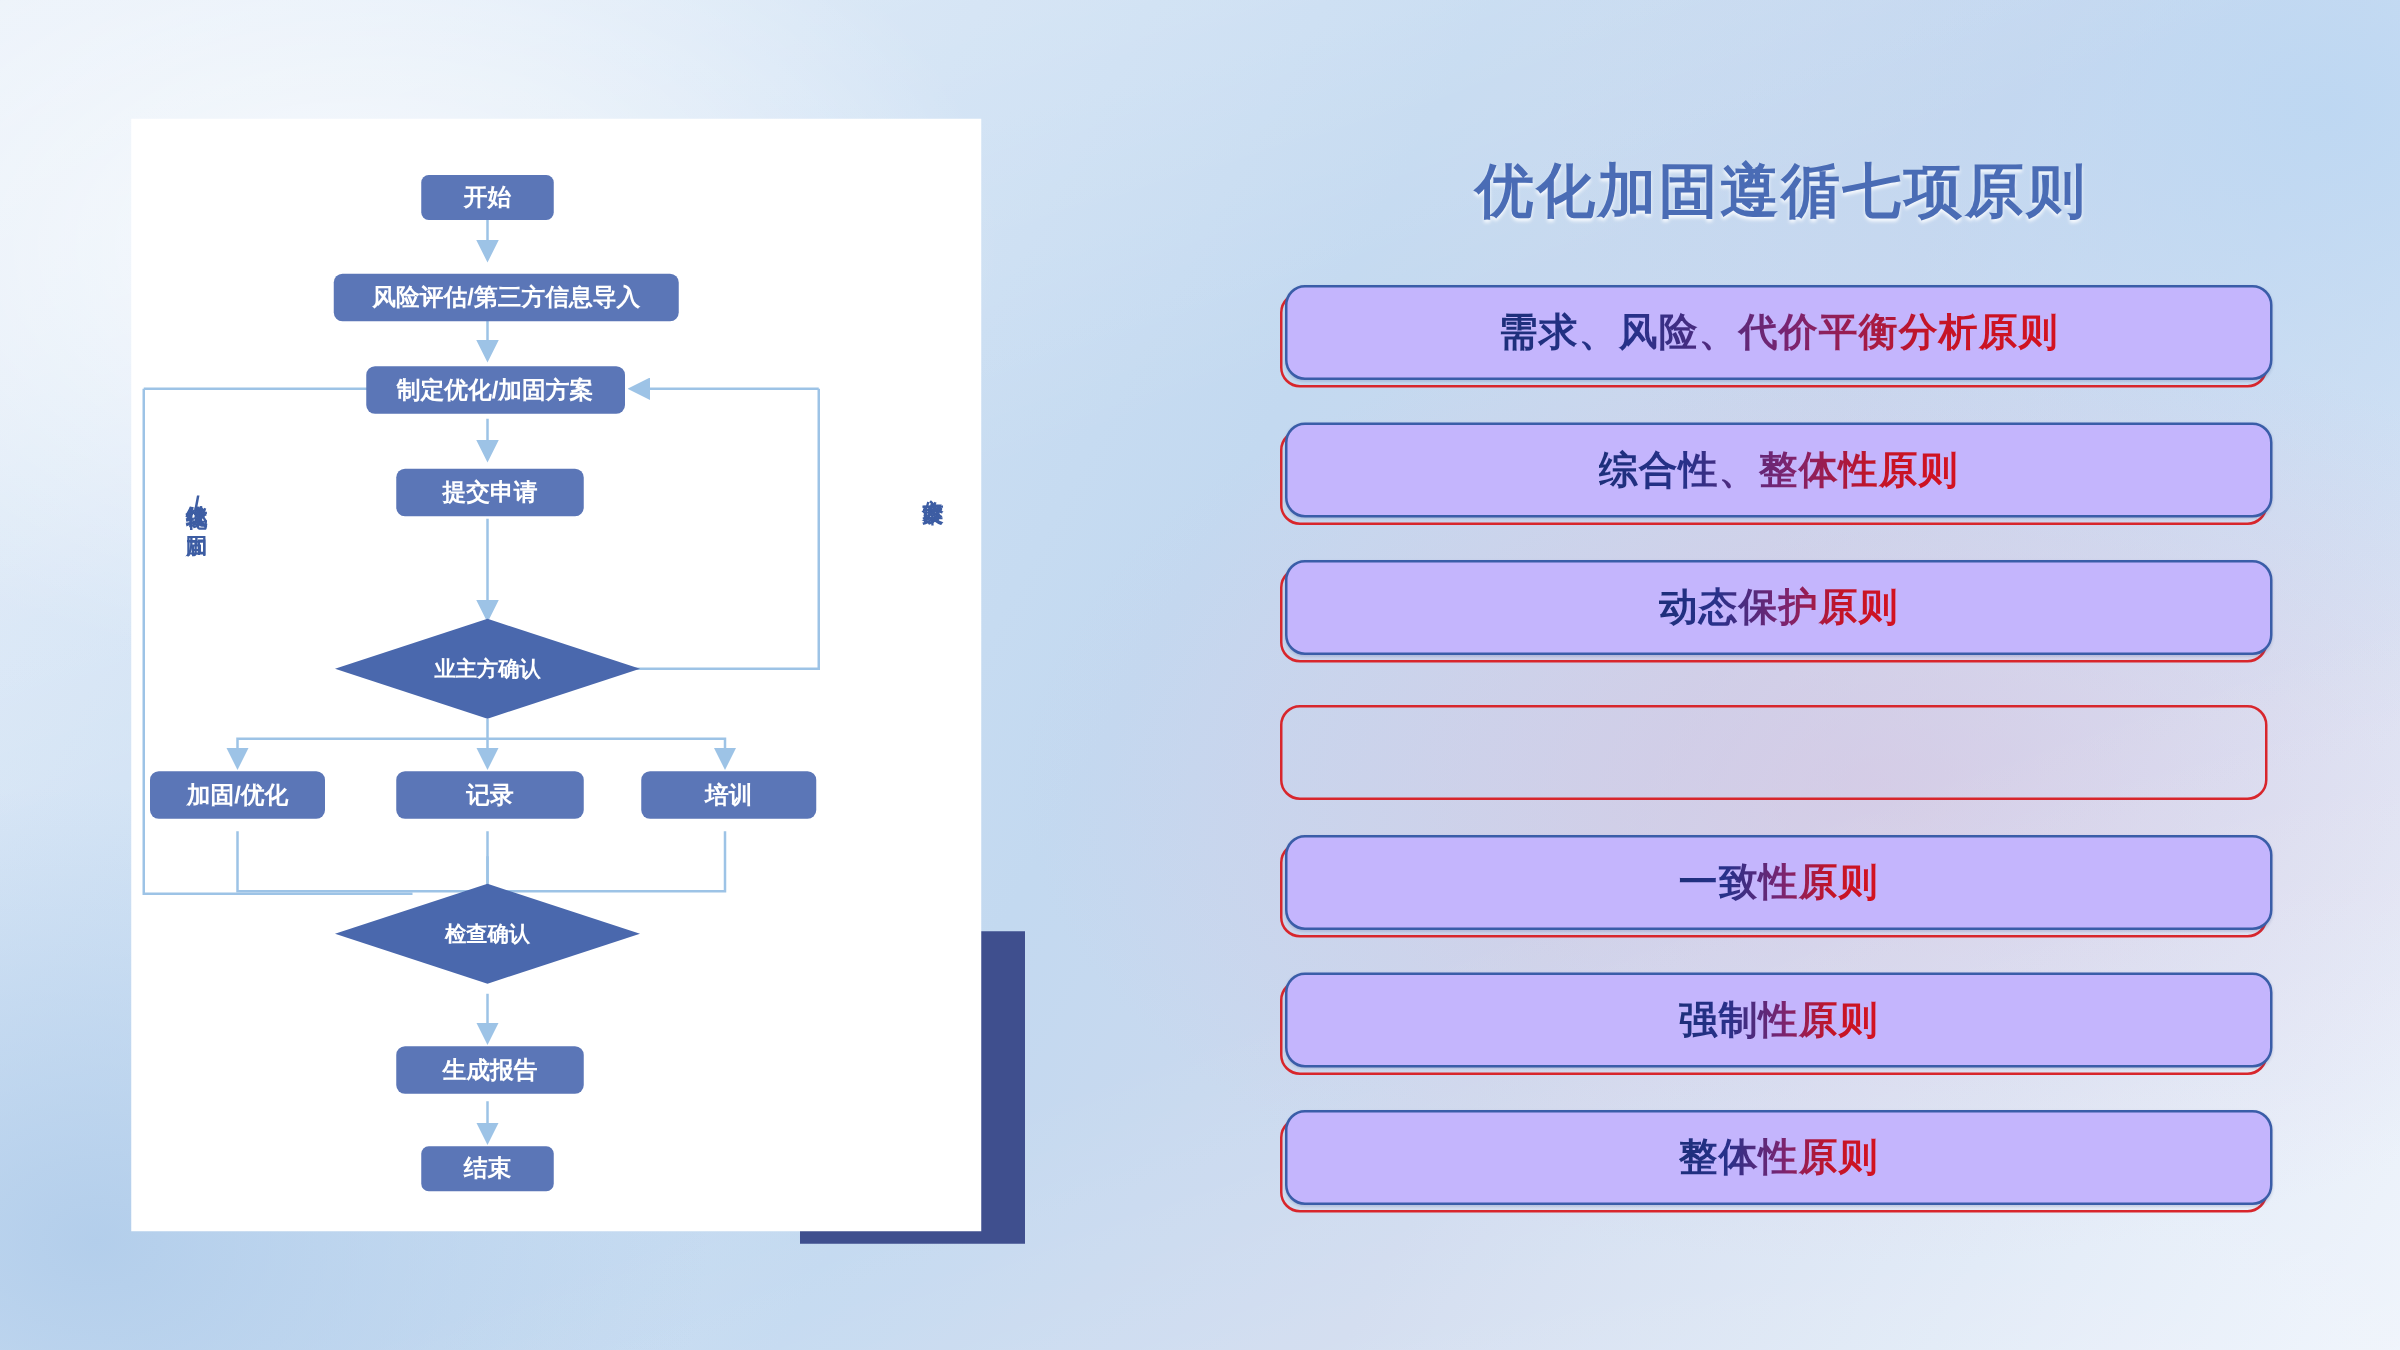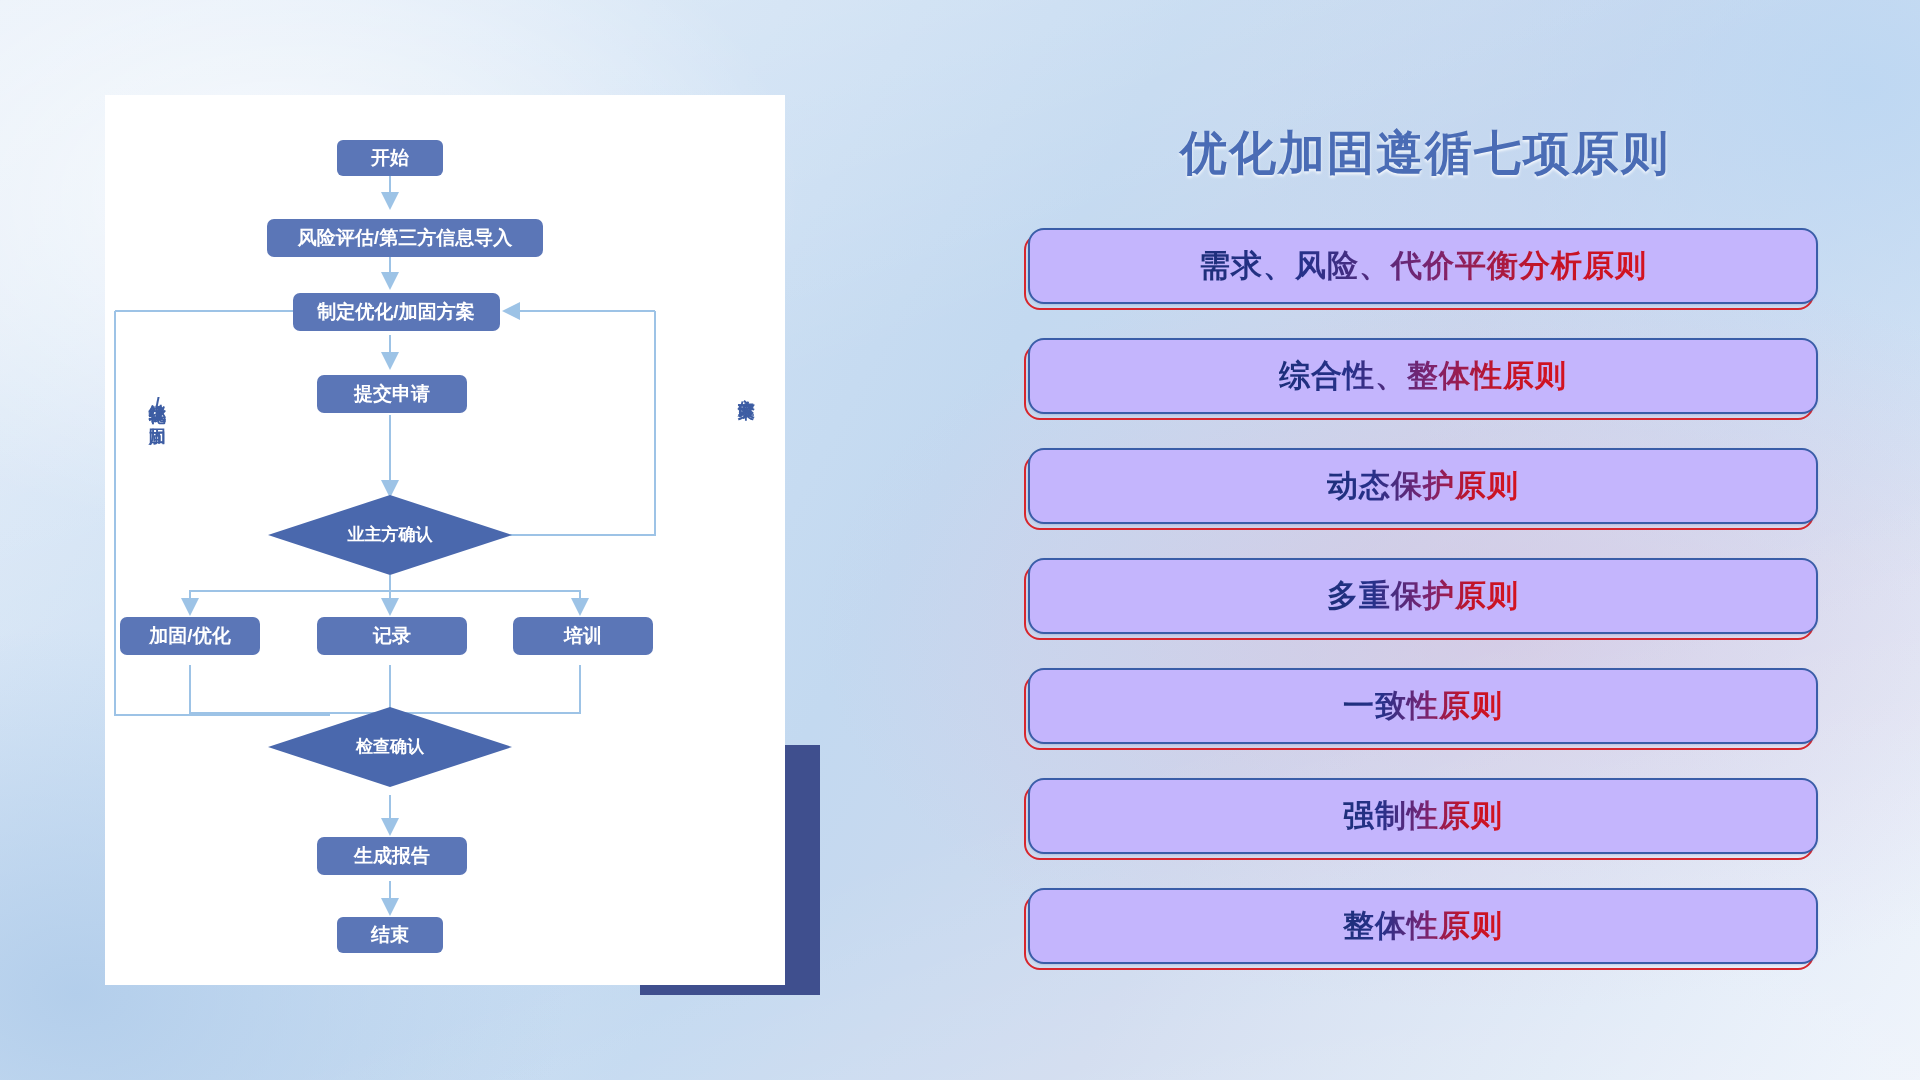--- a/index.html
+++ b/index.html
@@ -181,23 +181,20 @@
 
     <div class="p-row">
       <div class="p-red"></div>
       <div class="p-box">
         <span class="p-text">动态保护原则</span>
       </div>
     </div>
 
     <div class="p-row">
       <div class="p-red"></div>
-      <div class="p-box">
-        <span class="p-text">多重保护原则</span>
-      </div>
     </div>
 
     <div class="p-row">
       <div class="p-red"></div>
       <div class="p-box">
         <span class="p-text">一致性原则</span>
       </div>
     </div>
 
     <div class="p-row">

